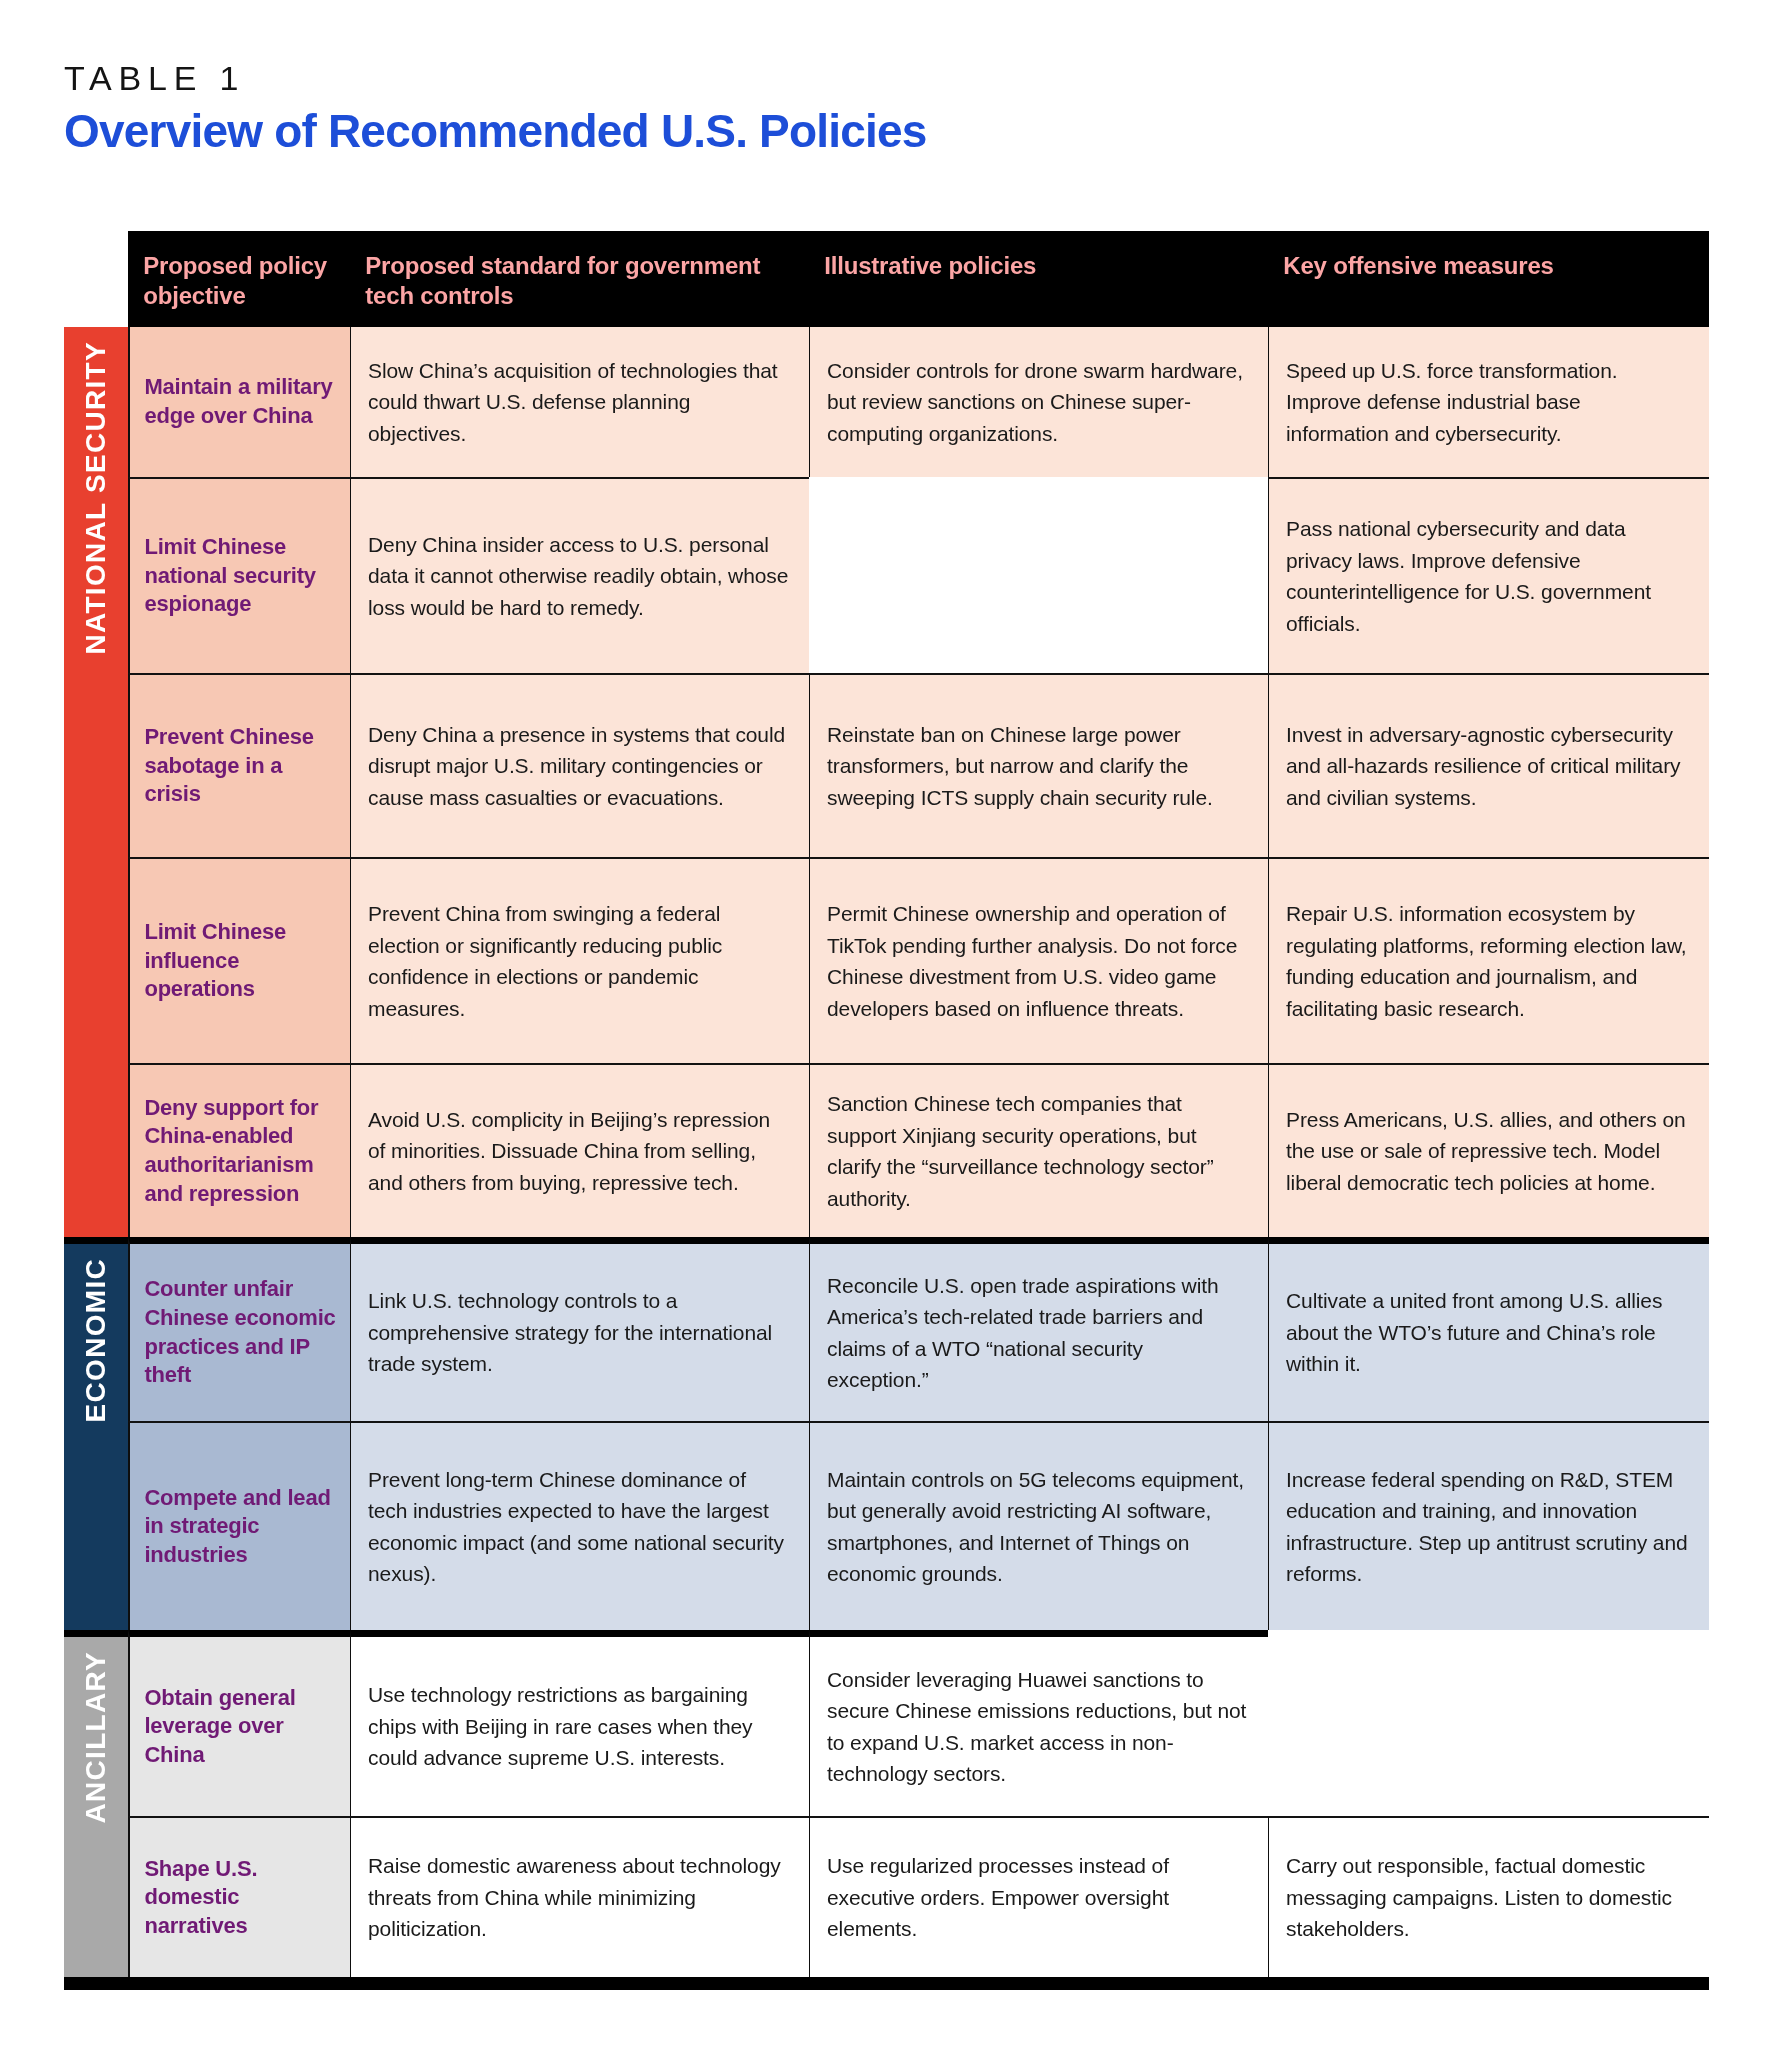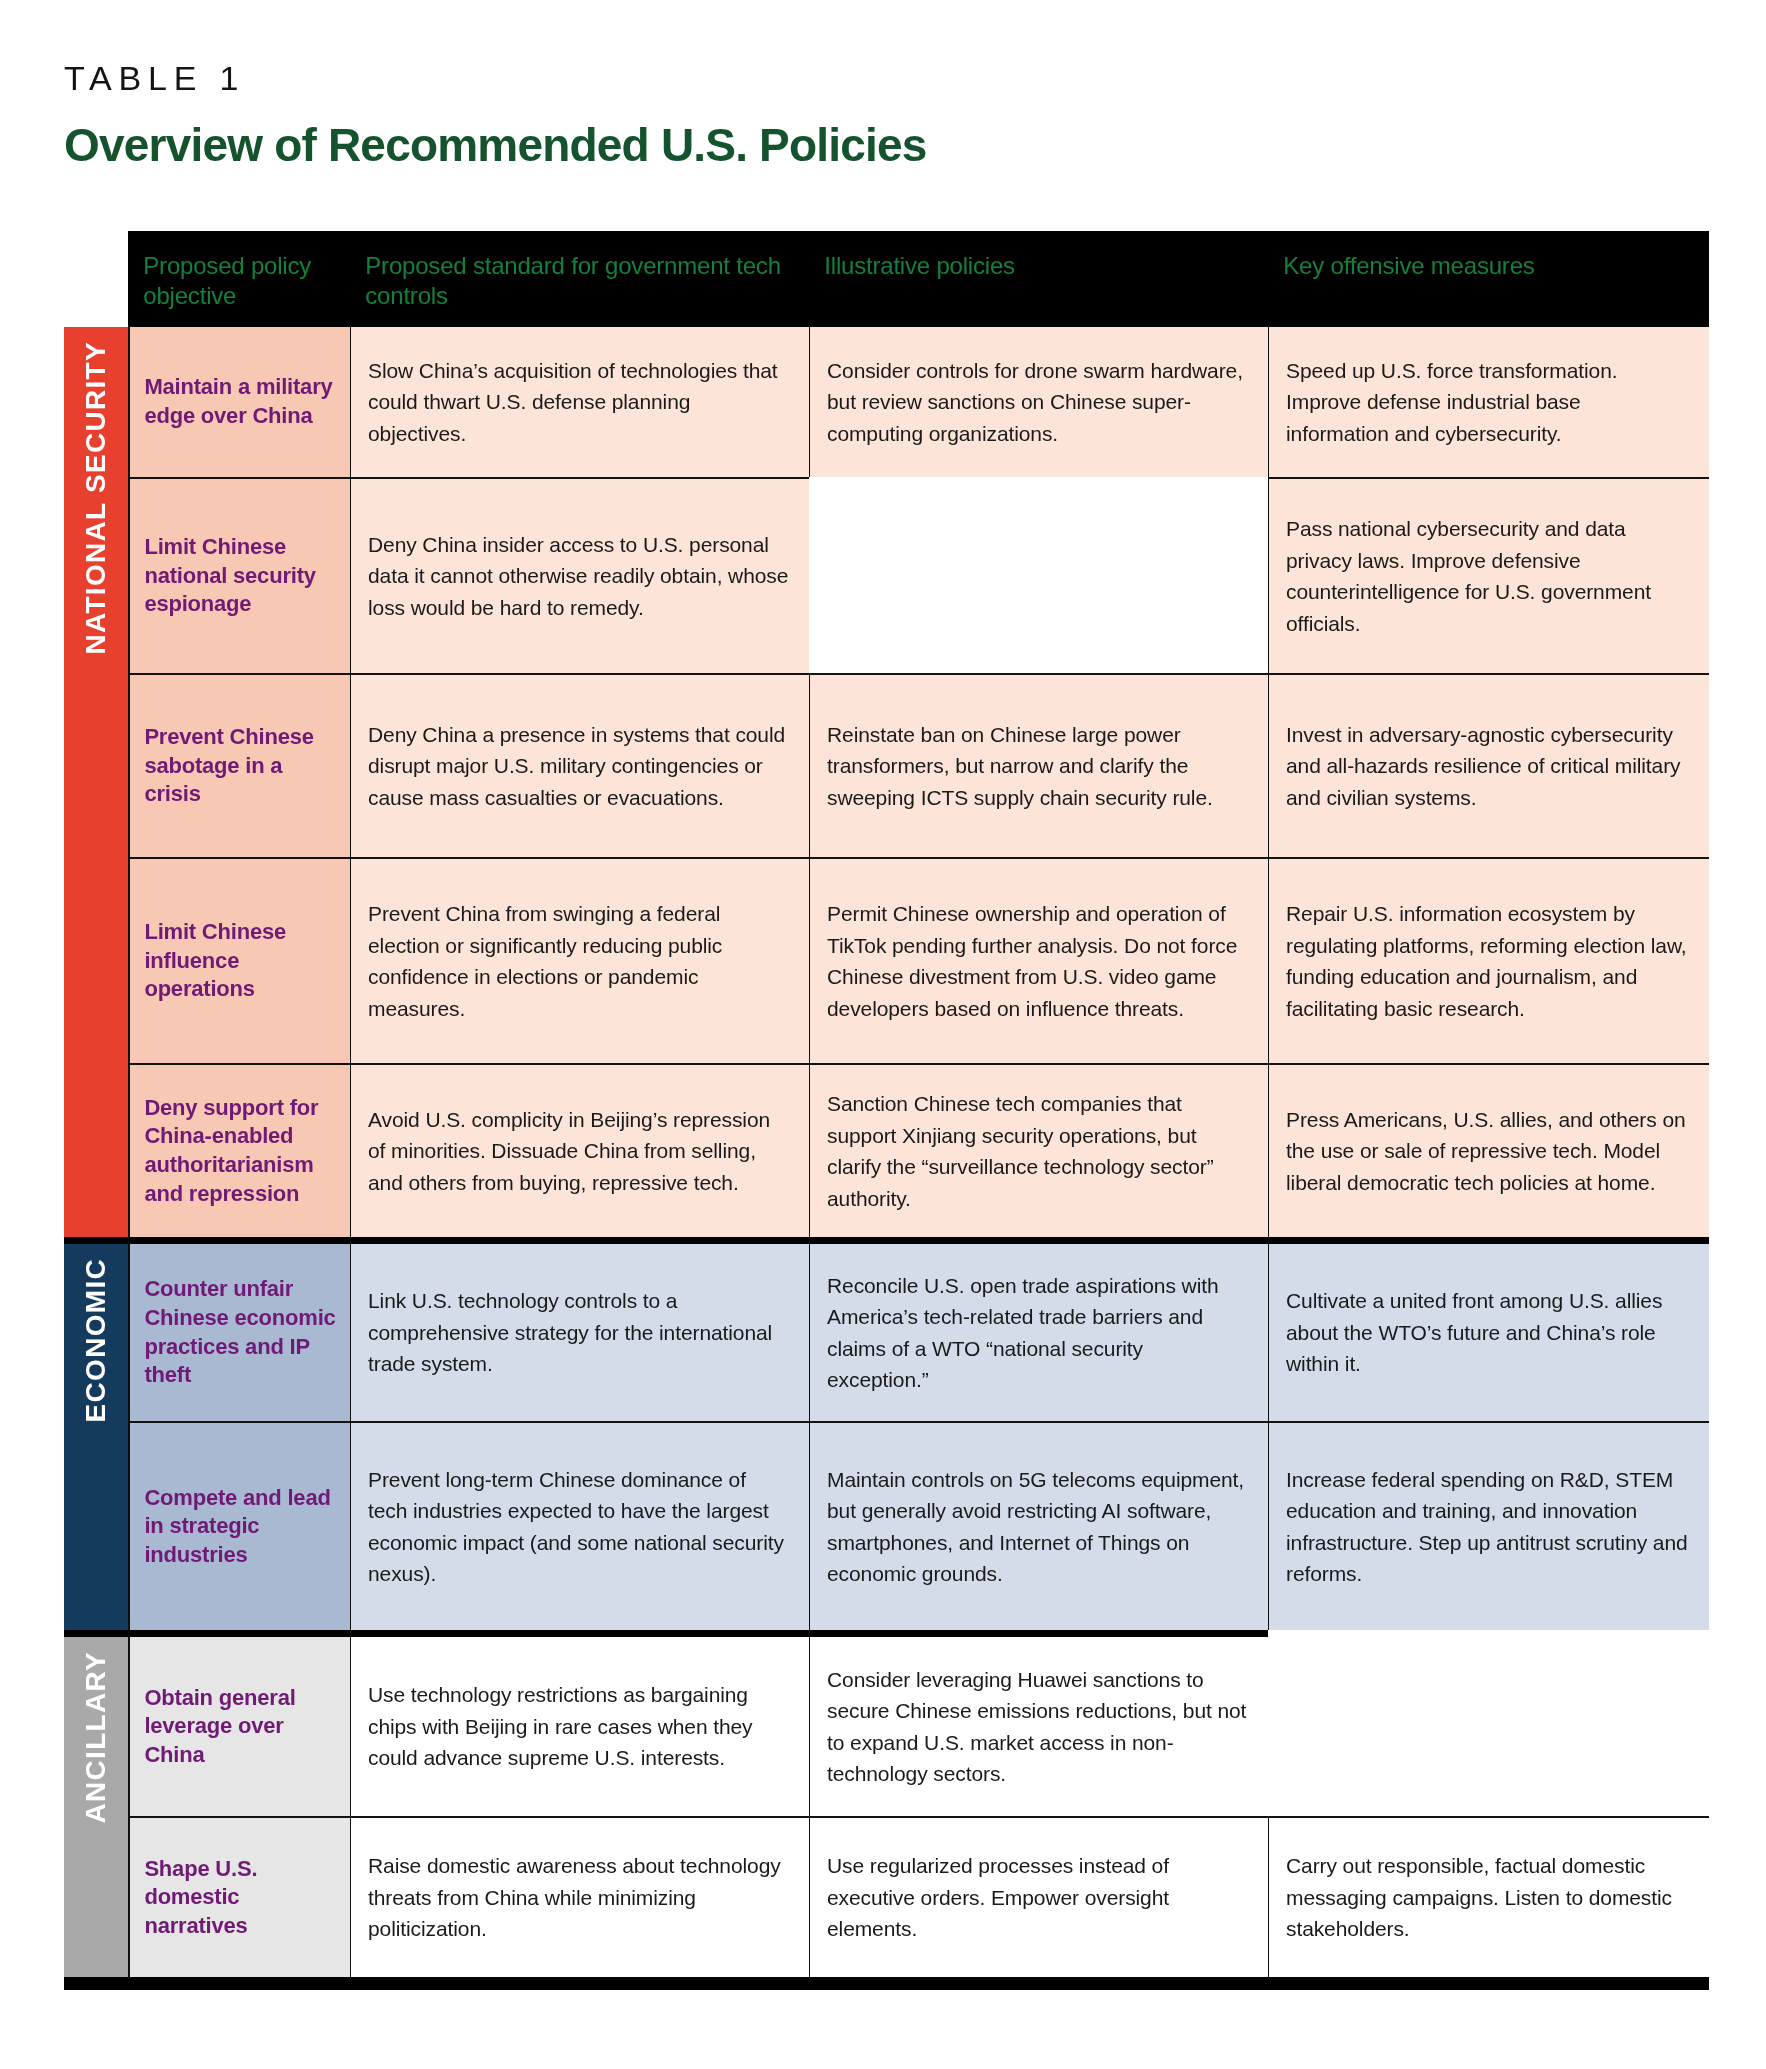--- a/index.html
+++ b/index.html
@@ -6,34 +6,34 @@
   body{
     width:1766px;height:2070px;background:#ffffff;position:relative;
     font-family:"Liberation Sans","DejaVu Sans",sans-serif;color:#161616;
     -webkit-font-smoothing:antialiased;
   }
   .titles{position:absolute;left:64px;top:61px;}
   .table-label{
     font-size:34px;font-weight:400;letter-spacing:6.8px;color:#141414;line-height:1;
   }
   .page-title{
-    margin-top:26px;font-size:46px;font-weight:800;letter-spacing:-0.8px;color:#14532d;line-height:1.05;
+    margin-top:12px;font-size:46px;font-weight:800;letter-spacing:-0.8px;color:#1d4ed8;line-height:1.05;
   }
 
   .policy-table{
     position:absolute;left:64px;top:231px;width:1643px;
     display:grid;
     grid-template-columns:64px 222px 459px 459px 441px;
     grid-template-rows:96px 150px 196px 184px 206px 174px 184px 209px 186px 161px 12.7px;
   }
   
   .th-spacer{grid-row:1;grid-column:1;background:#ffffff;}
   .th{
-    grid-row:1;background:var(--header-bg);color:#15803d;
-    font-weight:400;font-size:24px;line-height:1.25;
+    grid-row:1;background:var(--header-bg);color:#fca5a5;
+    font-weight:700;font-size:24px;line-height:1.25;
     padding:20.3px 15.3px 0 15.3px;box-sizing:border-box;letter-spacing:-0.2px;
   }
   
   .sb{grid-column:1;position:relative;box-sizing:border-box;}
   .sb-ns{grid-row:2/7;background:var(--red);}
   .sb-eco{grid-row:7/9;background:var(--navy);border-top:7.6px solid #000;}
   .sb-anc{grid-row:9/11;background:var(--gray);border-top:7.6px solid #000;}
   .vlabel{
     position:absolute;top:13.6px;left:50%;
     transform:translateX(-50%) rotate(180deg);

